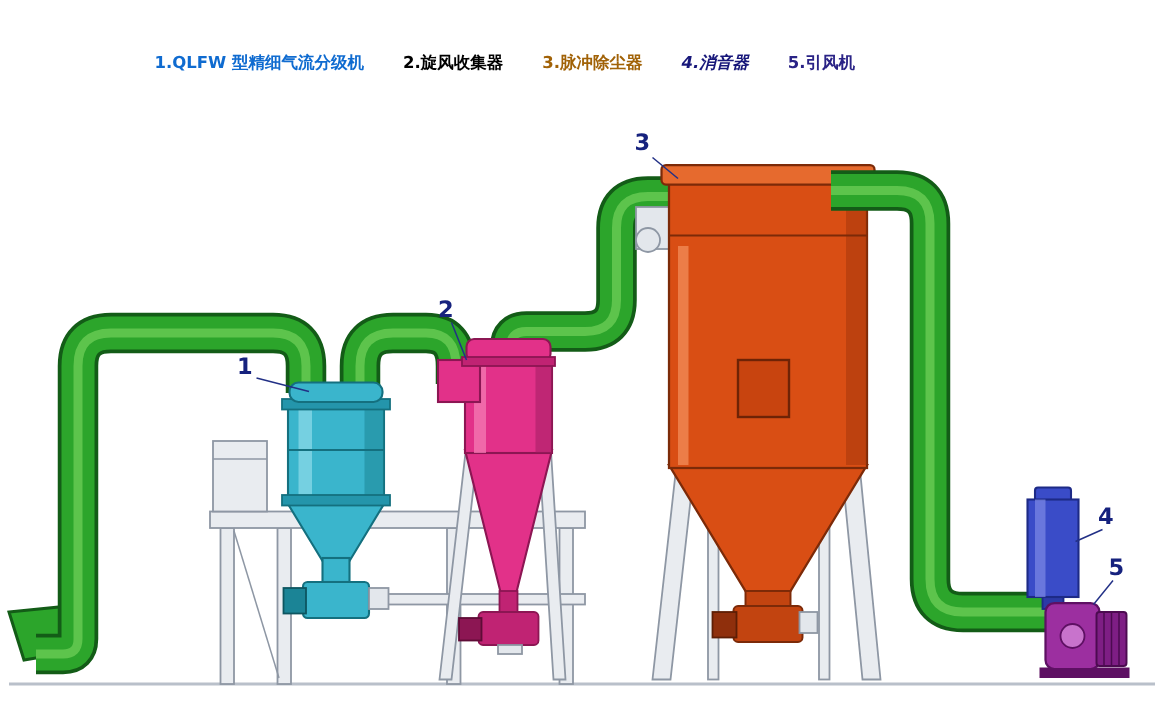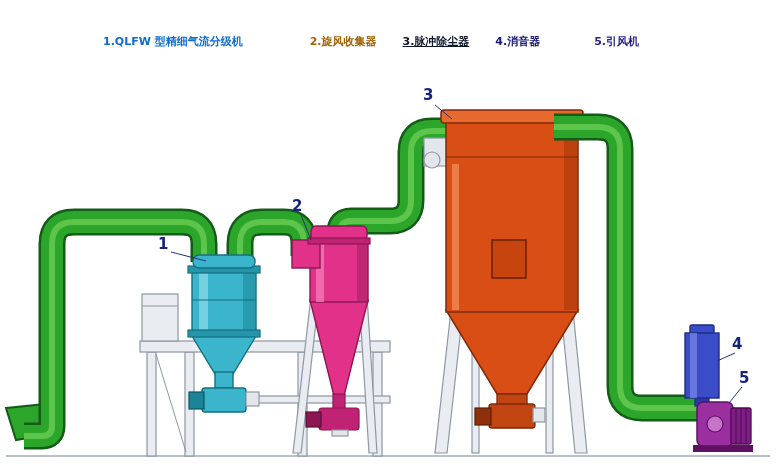--- a/index.html
+++ b/index.html
@@ -192,24 +192,24 @@
       <line x1="171" y1="252" x2="206" y2="261"></line>
       <line x1="301" y1="215" x2="311" y2="240"></line>
       <line x1="435" y1="105" x2="452" y2="119"></line>
       <line x1="735" y1="353" x2="717" y2="361"></line>
       <line x1="742" y1="387" x2="729" y2="403"></line>
     </g>
   </svg>
 
   <div class="legend">
     <span style="color: rgb(15, 107, 208);">1.QLFW 型精细气流分级机</span>
-    <span style="color: #a16207; margin-left: 41px;">2.旋风收集器</span>
-    <span style="color: #0f172a; text-decoration: underline;">3.脉冲除尘器</span>
-    <span style="color: rgb(23, 23, 122);">4.消音器</span>
-    <span style="color: rgb(42, 35, 134); margin-left: 28px;">5.引风机</span>
+    <span style="color: #000000;">2.旋风收集器</span>
+    <span style="color: #a16207;">3.脉冲除尘器</span>
+    <span style="color: rgb(23, 23, 122); font-style: italic;">4.消音器</span>
+    <span style="color: rgb(42, 35, 134);">5.引风机</span>
   </div>
 
   <div class="callout" style="left:158px;top:235px">1</div>
   <div class="callout" style="left:292px;top:197px">2</div>
   <div class="callout" style="left:423px;top:86px">3</div>
   <div class="callout" style="left:732px;top:335px">4</div>
   <div class="callout" style="left:739px;top:369px">5</div>
 
 </div>
 

